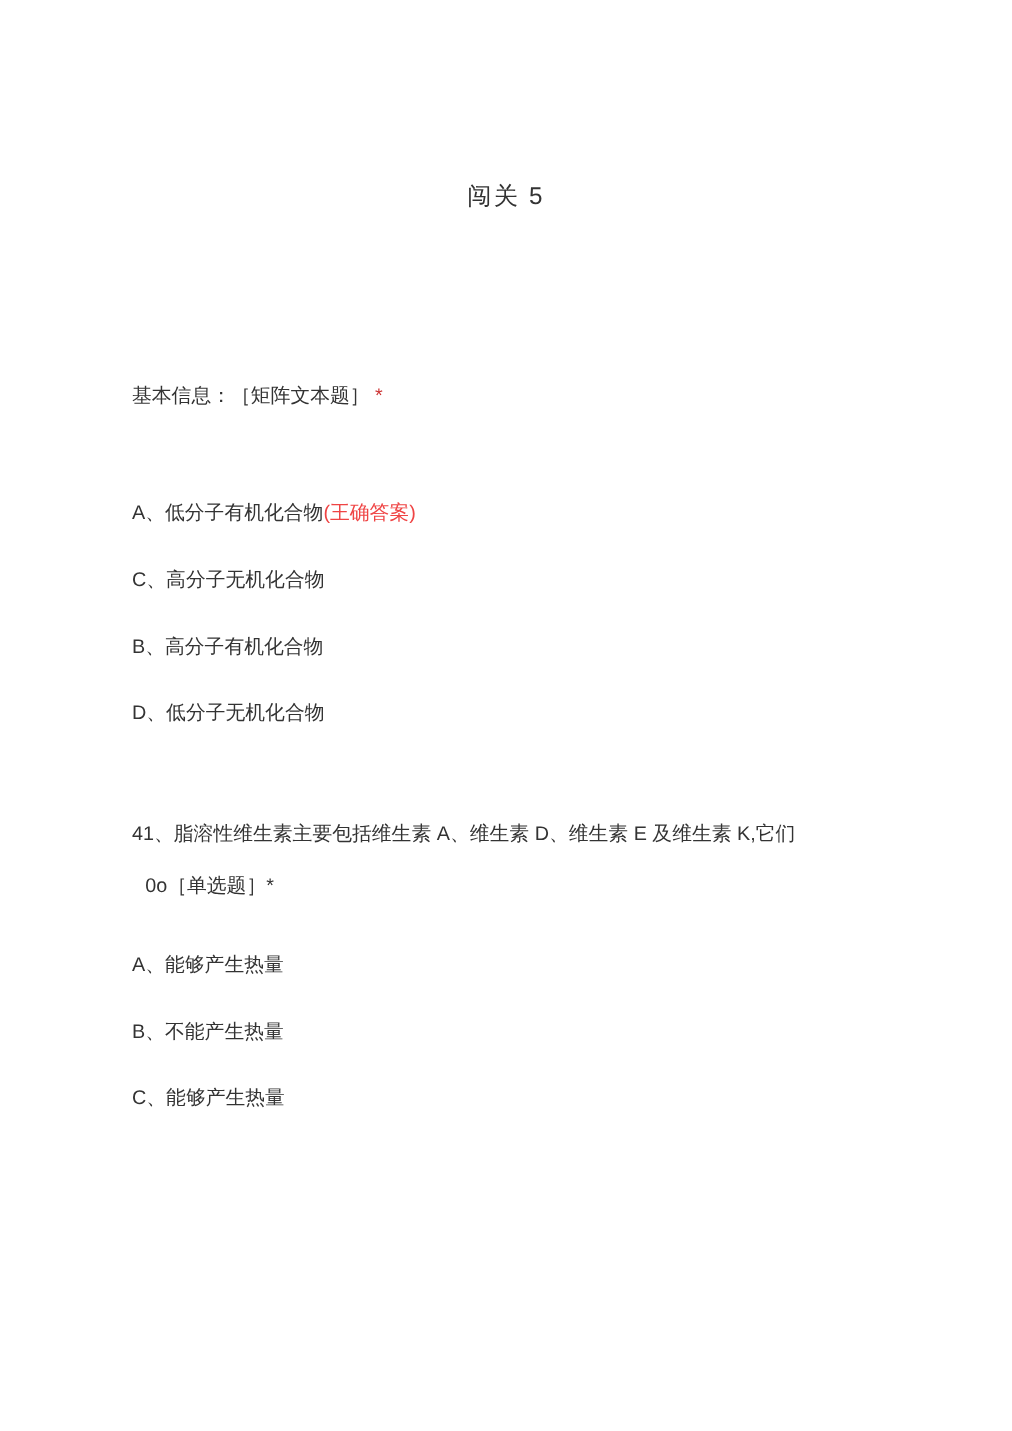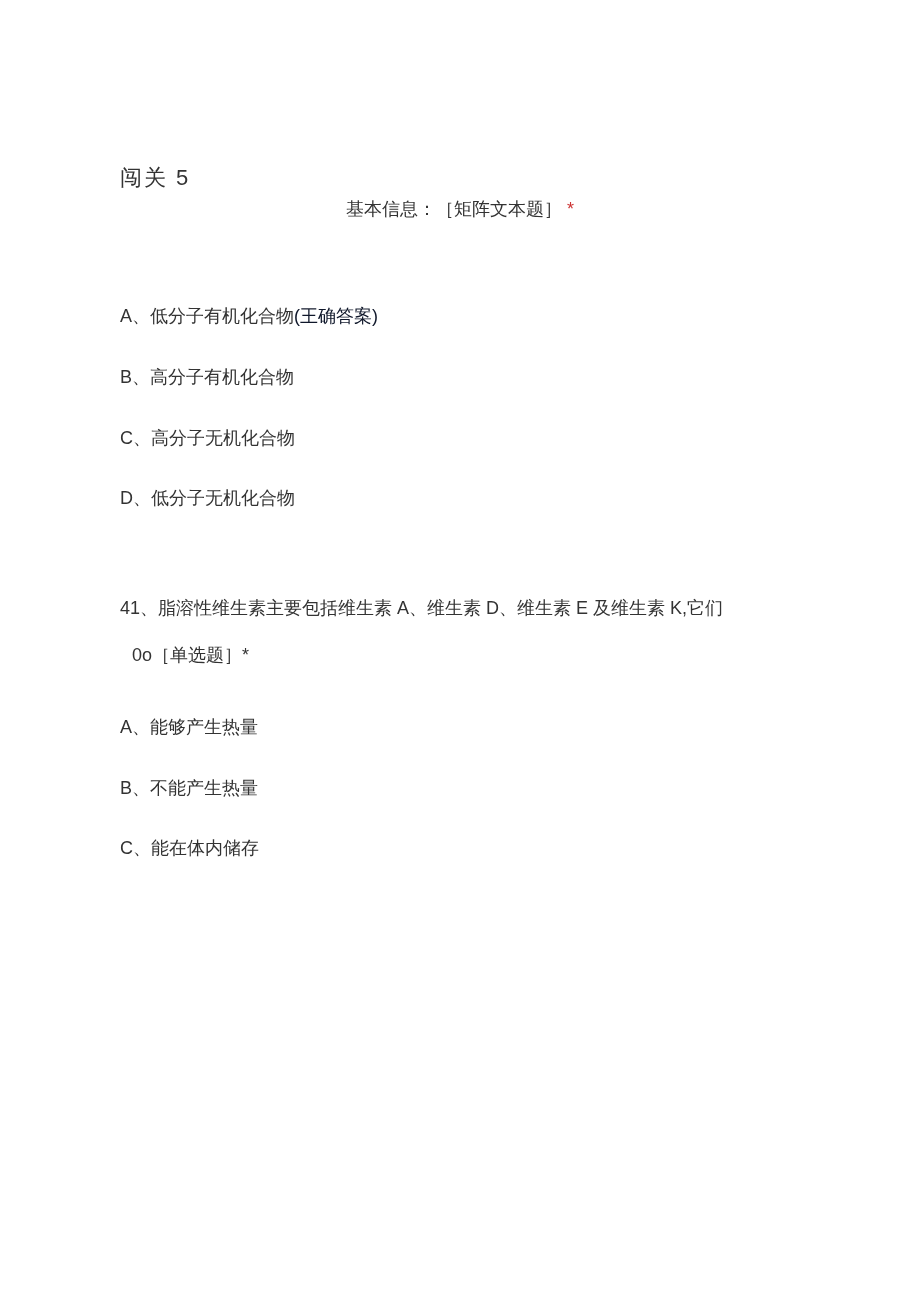--- a/index.html
+++ b/index.html
@@ -13,28 +13,28 @@
       width: 920px;
       height: 1301px;
       color: #333333;
       font-size: 18px;
       line-height: 1.6;
     }
     .page {
       padding: 160px 120px 60px 120px;
     }
     .title {
-      text-align: left;
+      text-align: center;
       font-size: 22px;
       font-weight: normal;
+      margin-bottom: 150px;
       letter-spacing: 2px;
     }
     .basic-info {
       margin-bottom: 78px;
-      text-align: center;
     }
     .asterisk {
       color: #cc3333;
     }
     .name-line {
       margin-bottom: 108px;
       padding-left: 18px;
     }
     .question-block {
       margin-bottom: 72px;
@@ -42,21 +42,21 @@
     .question-text {
       margin-bottom: 34px;
     }
     .option {
       margin-bottom: 32px;
     }
     .option:last-child {
       margin-bottom: 0;
     }
     .correct-answer {
-      color: #0f172a;
+      color: #ef4444;
     }
     .q41-text {
       margin-bottom: 34px;
       line-height: 2.6;
     }
     .q41-indent {
       padding-left: 12px;
     }
   </style>
 </head>
@@ -69,28 +69,28 @@
   <div class="basic-info">
     <span>基本信息：［矩阵文本题］</span>
     <span class="asterisk">*</span>
   </div>
 
 
   <div class="question-block">
     <div class="option">
       <span>A、低分子有机化合物</span><span class="correct-answer">(王确答案)</span>
     </div>
+    <div class="option">C、高分子无机化合物</div>
     <div class="option">B、高分子有机化合物</div>
-    <div class="option">C、高分子无机化合物</div>
     <div class="option">D、低分子无机化合物</div>
   </div>
 
   <div class="question-block">
     <div class="q41-text">
       <span>41、脂溶性维生素主要包括维生素 A、维生素 D、维生素 E 及维生素 K,它们</span><br>
       <span class="q41-indent">0o［单选题］*</span>
     </div>
     <div class="option">A、能够产生热量</div>
     <div class="option">B、不能产生热量</div>
-    <div class="option">C、能在体内储存</div>
+    <div class="option">C、能够产生热量</div>
   </div>
 
 </div>
 
 </body></html>

